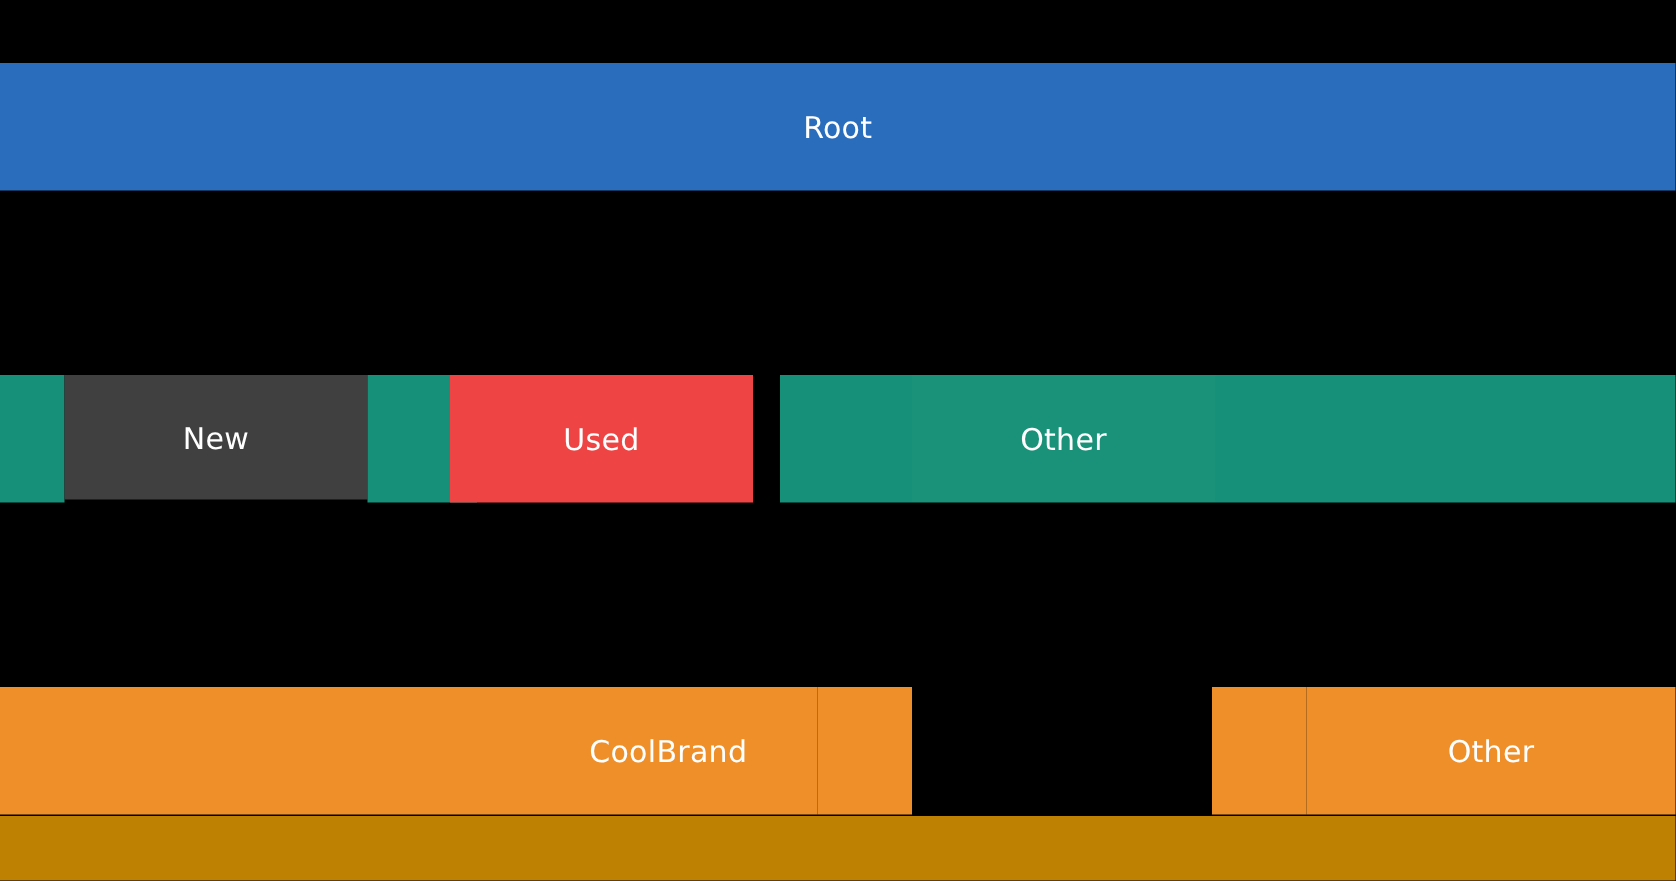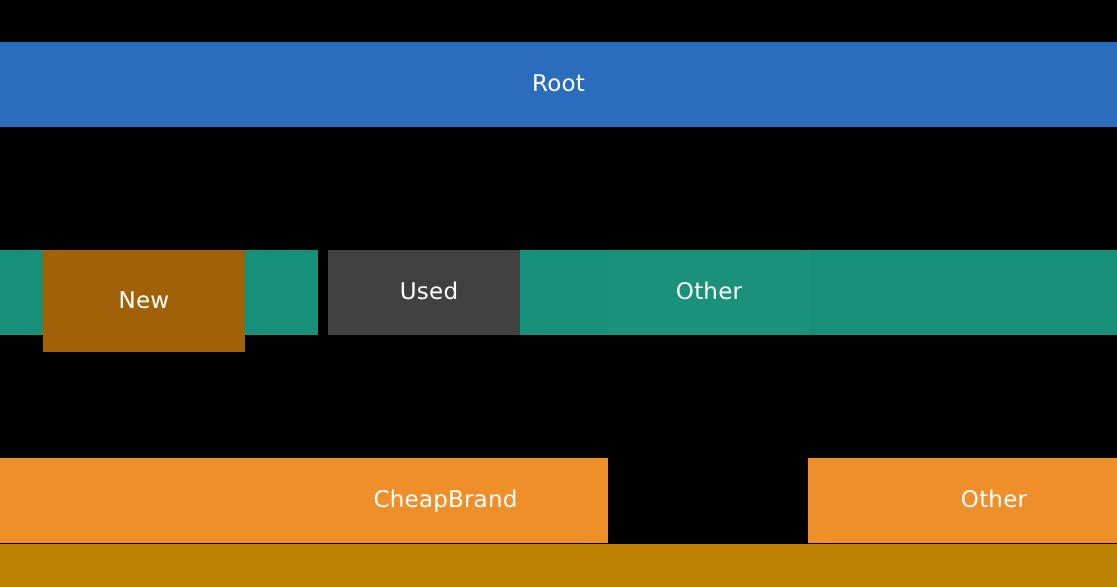--- a/index.html
+++ b/index.html
@@ -23,57 +23,57 @@
     position: absolute;
     box-sizing: border-box;
     display: flex;
     align-items: center;
     justify-content: center;
     overflow: hidden;
     white-space: nowrap;
   }
   .node-label {
     color: #ffffff;
-    font-size: 23px;
+    font-size: 20px;
     font-family: "DejaVu Sans", sans-serif;
     font-weight: 400;
     letter-spacing: 0.2px;
     line-height: 1;
     pointer-events: none;
     text-rendering: geometricPrecision;
   }
 </style>
 </head>
 <body>
 
 <div id="chart-canvas" style="background: rgb(0, 0, 0); width: 1117px; height: 587px;">
     <div class="icicle-level" style="position: absolute; left: 0px; top: 42px; width: 1117px; height: 85px;">
       <div class="icicle-node" style="left: 0px; top: 0px; width: 1117px; height: 85px; background: rgb(42, 109, 189);">
         <span class="node-label">Root</span>
       </div>
     </div>
     <div class="icicle-level" style="position: absolute; left: 0px; top: 250px; width: 1117px; height: 85px;">
       <div class="icicle-node" style="left: 0px; top: 0px; width: 43px; height: 85px; background: rgb(23, 144, 122);"></div>
-      <div class="icicle-node" style="left: 43px; top: 0px; width: 202px; height: 102px; background: #a16207;">
+      <div class="icicle-node" style="left: 43px; top: 0px; width: 202px; height: 83px; background: #404040;">
         <span class="node-label">New</span>
       </div>
       <div class="icicle-node" style="left: 245px; top: 0px; width: 73px; height: 85px; background: rgb(23, 144, 122);"></div>
-      <div class="icicle-node" style="left: 328px; top: 0px; width: 202px; height: 85px; background: #404040;">
+      <div class="icicle-node" style="left: 300px; top: 0px; width: 202px; height: 85px; background: #ef4444;">
         <span class="node-label">Used</span>
       </div>
       <div class="icicle-node" style="left: 520px; top: 0px; width: 88px; height: 85px; background: rgb(23, 144, 122);"></div>
       <div class="icicle-node" style="left: 608px; top: 0px; width: 202px; height: 85px; background: rgb(25, 146, 121);">
         <span class="node-label">Other</span>
       </div>
       <div class="icicle-node" style="left: 810px; top: 0px; width: 307px; height: 85px; background: rgb(23, 144, 122);"></div>
     </div>
     <div class="icicle-level" style="position: absolute; left: 0px; top: 458px; width: 1117px; height: 85px;">
       <div class="icicle-node" style="left: 0px; top: 0px; width: 346px; height: 85px; background: rgb(239, 143, 42);"></div>
       <div class="icicle-node" style="left: 346px; top: 0px; width: 199px; height: 85px; background: rgb(239, 143, 42);">
-        <span class="node-label">CheapBrand</span>
+        <span class="node-label">CoolBrand</span>
       </div>
       <div class="icicle-node" style="left: 545px; top: 0px; width: 63px; height: 85px; background: rgb(239, 143, 42);"></div>
       <div class="icicle-node" style="left: 808px; top: 0px; width: 63px; height: 85px; background: rgb(239, 143, 42);"></div>
       <div class="icicle-node" style="left: 871px; top: 0px; width: 246px; height: 85px; background: rgb(239, 143, 42);">
         <span class="node-label">Other</span>
       </div>
     </div>
     <div class="icicle-level" style="position: absolute; left: 0px; top: 544px; width: 1117px; height: 43px;">
       <div class="icicle-node" style="left: 0px; top: 0px; width: 1117px; height: 43px; background: rgb(191, 129, 2);"></div>
     </div>

